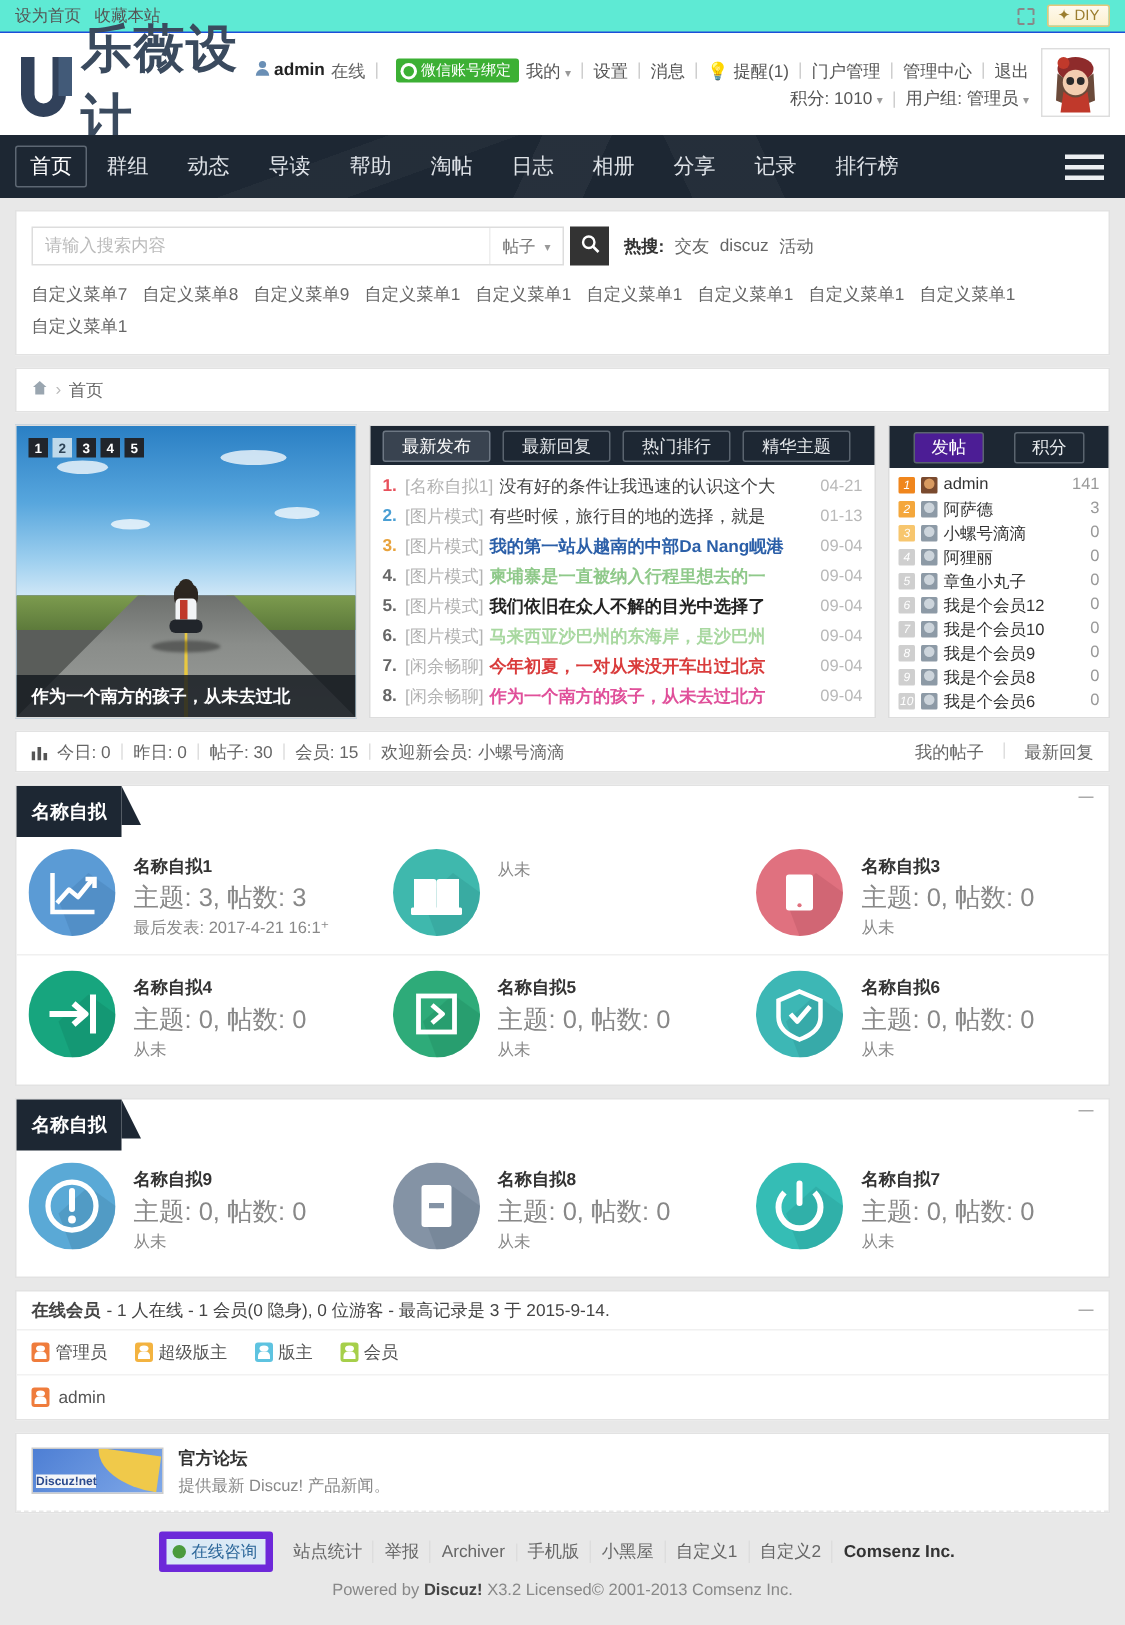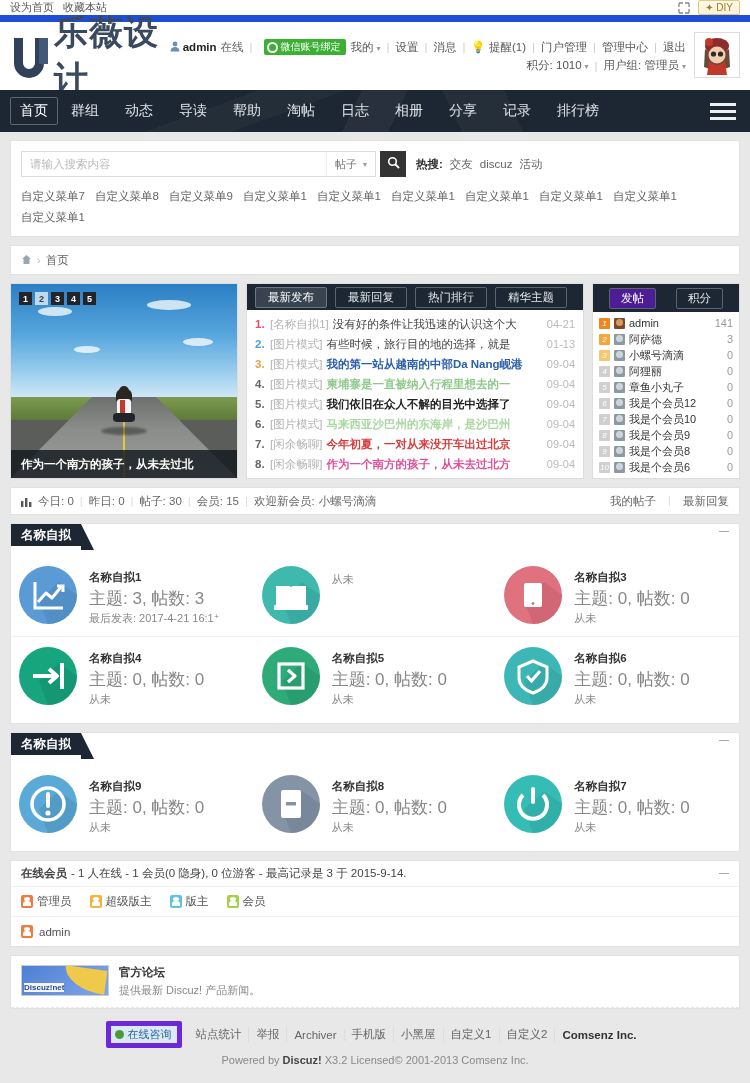--- a/index.html
+++ b/index.html
@@ -7,21 +7,21 @@
     width: 750px; height: 1083px;
     background: #e8e8e8;
     font-family: "Liberation Sans", "DejaVu Sans", sans-serif;
     font-size: 12px; color: #444;
     overflow: hidden;
   }
   a { text-decoration: none; color: inherit; }
 
   
   .topbar {
-    height: 22px; background: #ffffff; border-bottom: 7px solid #1d4ed8;
+    height: 22px; background: #5eead4; border-bottom: 1px solid #1d4ed8;
     display: flex; align-items: center; padding: 0 10px; font-size: 11px; color: #555;
   }
   .topbar .tb-links { display: flex; gap: 9px; }
   .topbar .tb-right { margin-left: auto; display: flex; align-items: center; gap: 8px; }
   .icon-expand { width: 12px; height: 12px; position: relative; display: inline-block; color:#888; font-size:11px; line-height:12px;}
   .diy-btn {
     border: 1px solid #e3c77a; background: linear-gradient(#fefaee,#fcf0cf);
     color: #9b7d2e; border-radius: 2px; padding: 1px 6px; font-size: 10px;
   }
 
@@ -158,21 +158,21 @@
   
   .statsbar { margin-top: 8px; height: 28px; background:#fff; border:1px solid #e2e2e2; display:flex; align-items:center; padding: 0 10px; font-size:11.5px; color:#666; }
   .statsbar .chart-ic { width:11px; height:11px; margin-right:6px; display:inline-block; position:relative;}
   .statsbar .sp { color:#ddd; margin: 0 6px;}
   .statsbar .right { margin-left:auto; display:flex; gap:6px; }
 
   
   .forumblock { margin-top: 8px; background:#fff; border:1px solid #e2e2e2; }
   .fb-head { height: 26px; position:relative; }
   .fb-tag {
-    display:inline-flex; align-items:center; height: 22px; background:#1d2733; color:#fff;
+    display:inline-flex; align-items:center; height: 34px; background:#1d2733; color:#fff;
     font-size: 12.5px; font-weight:bold; padding: 0 10px; position:relative;
   }
   .fb-tag::after {
     content:""; position:absolute; right:-13px; top:0; width:0; height:0;
     border-style: solid; border-width: 0 13px 26px 0; border-color: transparent transparent #1d2733 transparent;
   }
   .fb-collapse { position:absolute; right:10px; top:7px; width:10px; height:1px; background:#aaa; }
   .fb-body { padding: 6px 0; }
   .fb-row { display:flex; }
   .fb-row + .fb-row { border-top: 1px solid #f0f0f0; }

